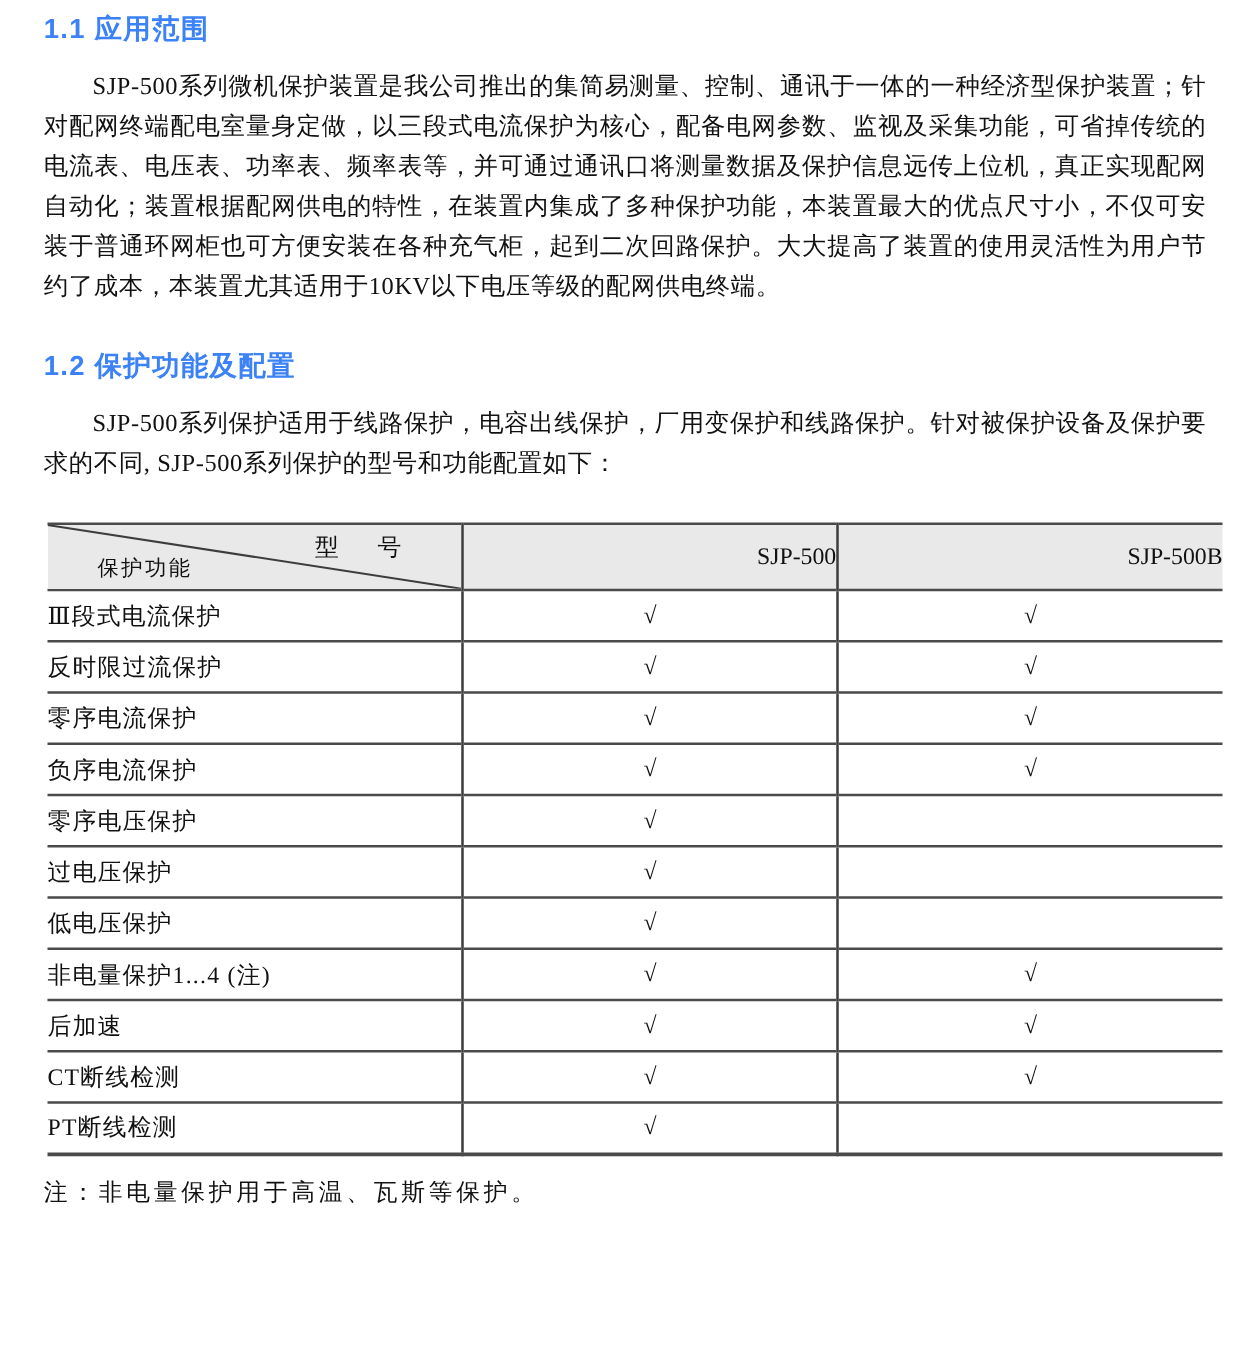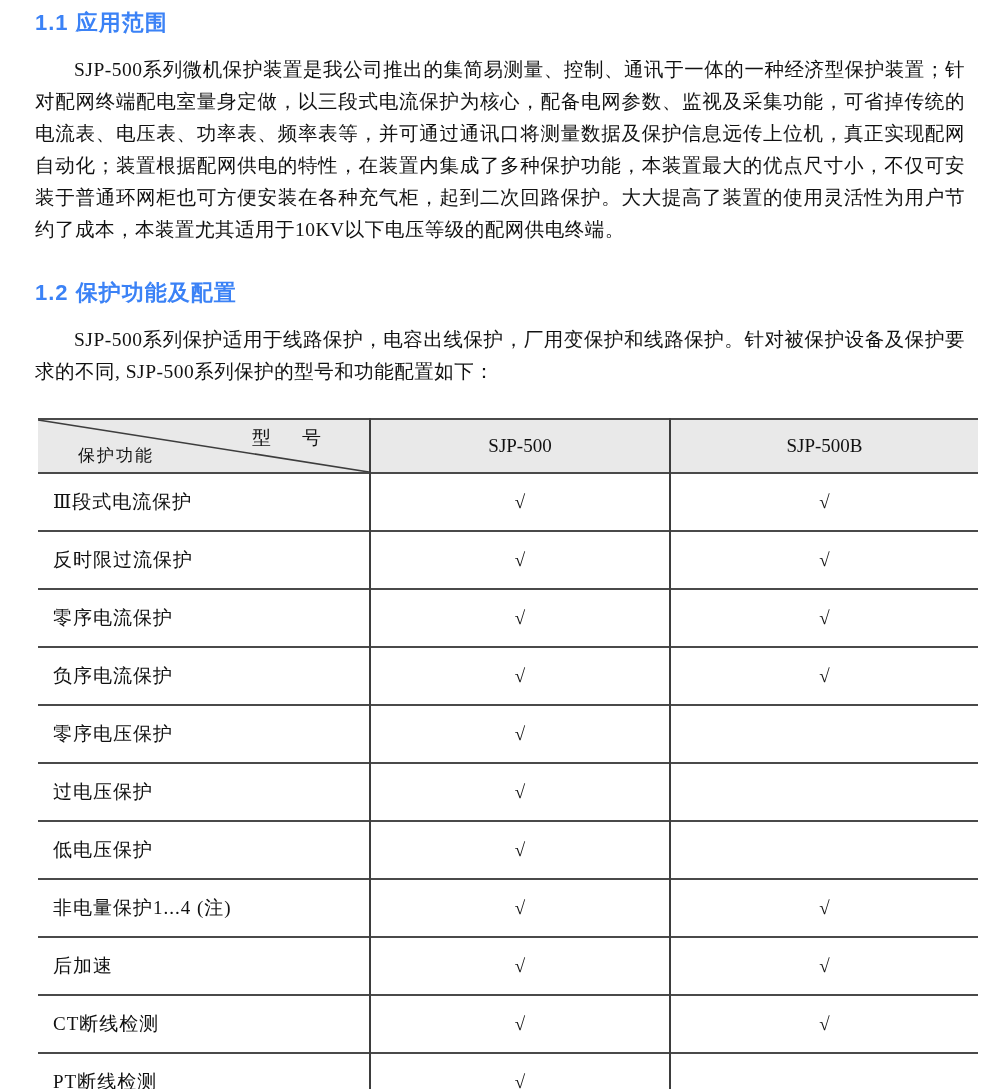--- a/index.html
+++ b/index.html
@@ -56,21 +56,21 @@
   table.feature-table col.c3{width:308px;}
   table.feature-table tr{
     border-top:2px solid var(--border-color);
     border-bottom:2px solid var(--border-color);
   }
   table.feature-table td,
   table.feature-table th{
     font-weight:normal;
     vertical-align:middle;
     height:41px;
-    padding:15px;
+    padding:0;
   }
   table.feature-table .vline-r{border-right:2px solid #3d3d3d;}
   table.feature-table thead td,
   table.feature-table thead th{
     background:var(--header-bg);
     height:53px;
   }
   .corner-cell{
     position:relative;
   }
@@ -89,21 +89,21 @@
     font-size:19px;
   }
   .corner-label-function{
     position:absolute;
     bottom:5px;
     left:40px;
     font-size:17px;
     letter-spacing:2px;
   }
   th.model-col{
-    text-align:center;
+    text-align:right;
     font-size:19px;
     margin-top:41px;
   }
   td.feature-name{
     padding-left:56px;
     text-align:left;
     letter-spacing:1px;
   }
   td.val{
     text-align:center;

